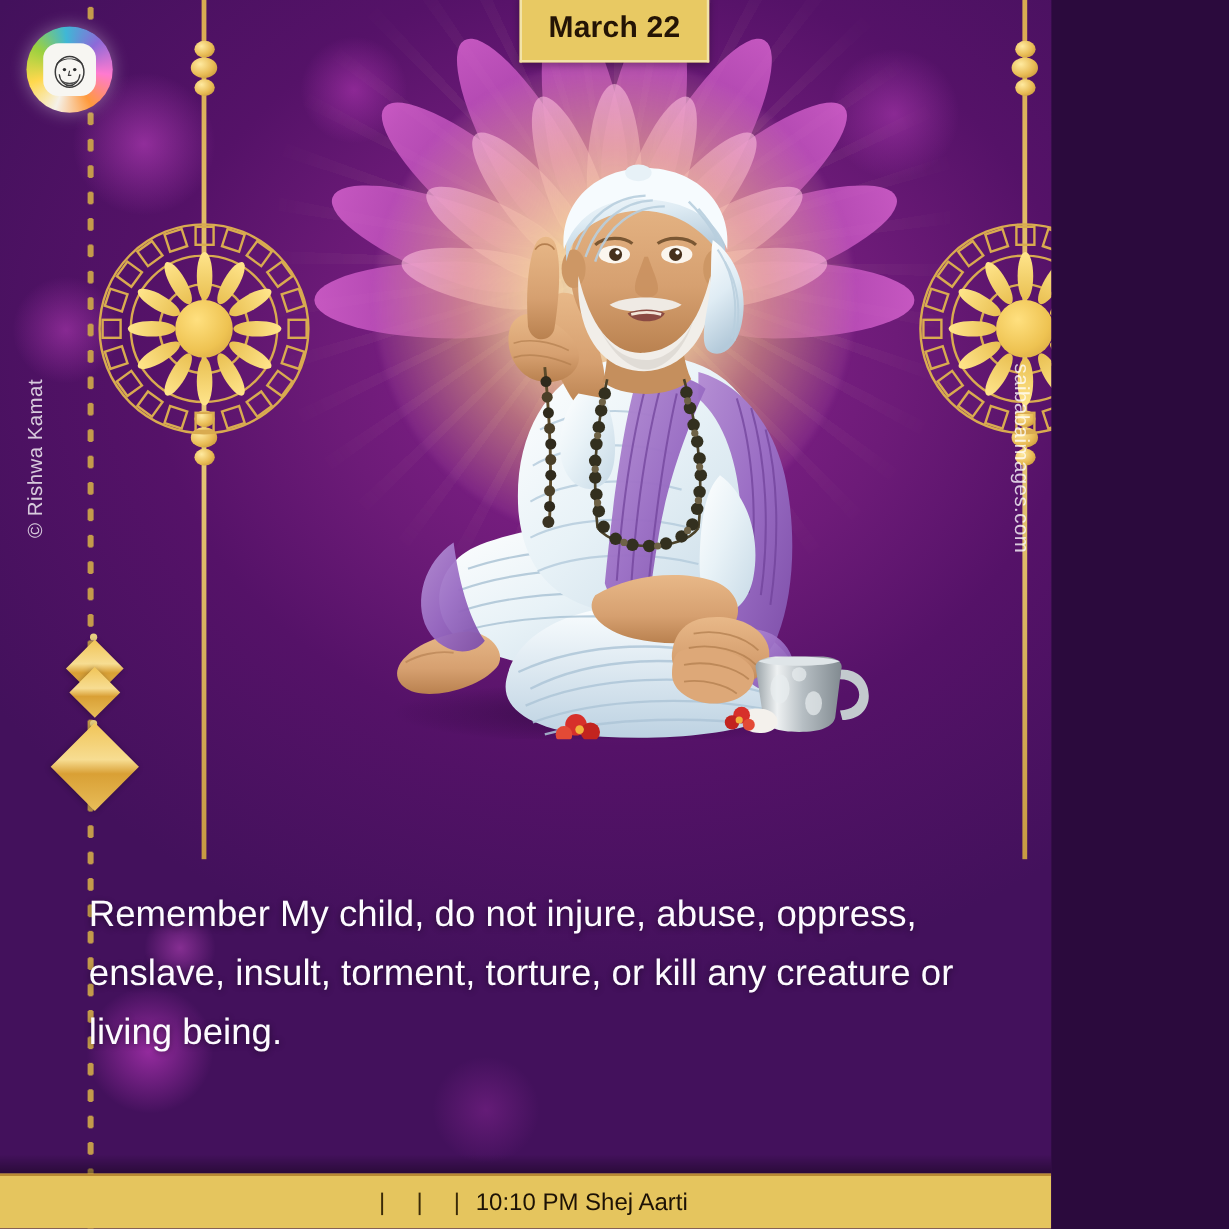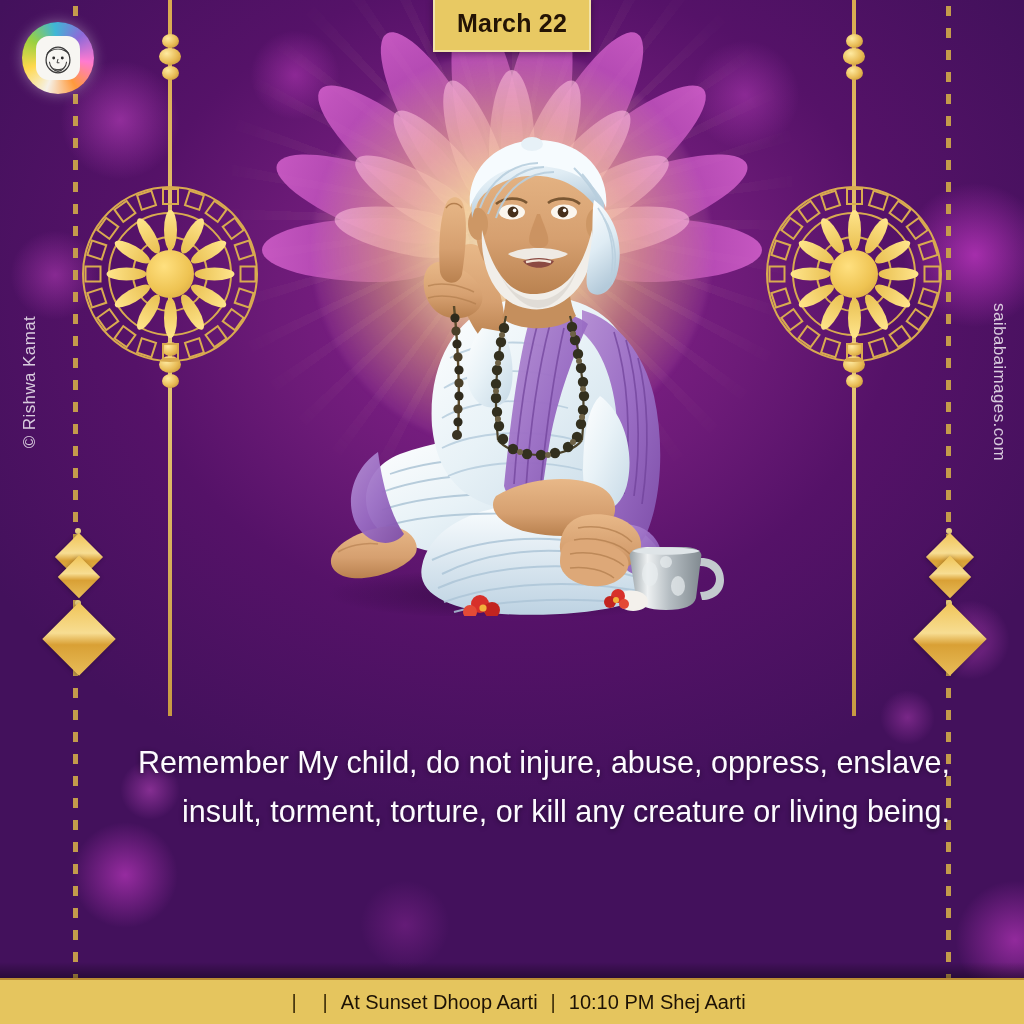--- a/index.html
+++ b/index.html
@@ -1,18 +1,18 @@
 <!DOCTYPE html>
 <html><head>
 <meta charset="utf-8">
 <style>
   html,body{margin:0;padding:0;background:#2b0a3d;}
   *{box-sizing:border-box;}
   #card{
-    position:relative;width:1024px;height:1024px;overflow:hidden;
+    position:relative;width:876px;height:1024px;overflow:hidden;
     font-family:"Liberation Sans", sans-serif;
     background:
       radial-gradient(ellipse 340px 300px at 512px 210px, rgba(255,226,150,0.00) 0%, rgba(160,40,150,0.0) 60%),
       radial-gradient(ellipse 620px 520px at 512px 300px, #8d2390 0%, #6d1b78 38%, #551268 62%, #43115c 100%),
       linear-gradient(180deg,#4b1163 0%,#551b6d 18%,#5c1f72 38%,#53186a 60%,#3f1155 82%,#2e0c42 100%);
   }
 
   
   .bokeh{position:absolute;border-radius:50%;pointer-events:none;}
 
@@ -90,21 +90,21 @@
   .figure{position:absolute;left:282px;top:96px;width:460px;height:520px;}
 
   
   .title{
     position:absolute;left:0;right:0;top:631px;text-align:center;
     font-family:"Liberation Serif", serif;font-weight:bold;font-size:58px;
     color:#efc969;letter-spacing:.5px;
     text-shadow:0 2px 5px rgba(0,0,0,.45);
   }
   .quote{
-    position:absolute;left:74px;right:74px;top:738px;text-align:right;
+    position:absolute;left:74px;right:74px;top:738px;text-align:left;
     color:#fdfbff;font-size:30.5px;line-height:49px;font-weight:400;
     text-shadow:0 1px 5px rgba(0,0,0,.45);
   }
 
   
   .wm{position:absolute;color:rgba(255,255,255,.78);font-size:17px;letter-spacing:.4px;white-space:nowrap;}
   .wm-left{left:-70px;top:372px;width:200px;text-align:center;transform:rotate(-90deg);}
   .wm-right{right:-85px;top:372px;width:220px;text-align:center;transform:rotate(90deg);}
 
   
@@ -558,18 +558,17 @@
 
   <div class="quote">Remember My child, do not injure, abuse, oppress, enslave, insult, torment, torture, or kill any creature or living being.</div>
 
   <div class="wm wm-left">© Rishwa Kamat</div>
   <div class="wm wm-right">saibabaimages.com</div>
 
   <div class="footer-shadow"></div>
   <div class="footer">
     <span class="sep">|</span>
     <span class="sep">|</span>
-    <span>At Sunset Dhoop Aarti</span>
     <span class="sep">|</span>
     <span>10:10 PM Shej Aarti</span>
   </div>
 
 </div>
 
 </body></html>

